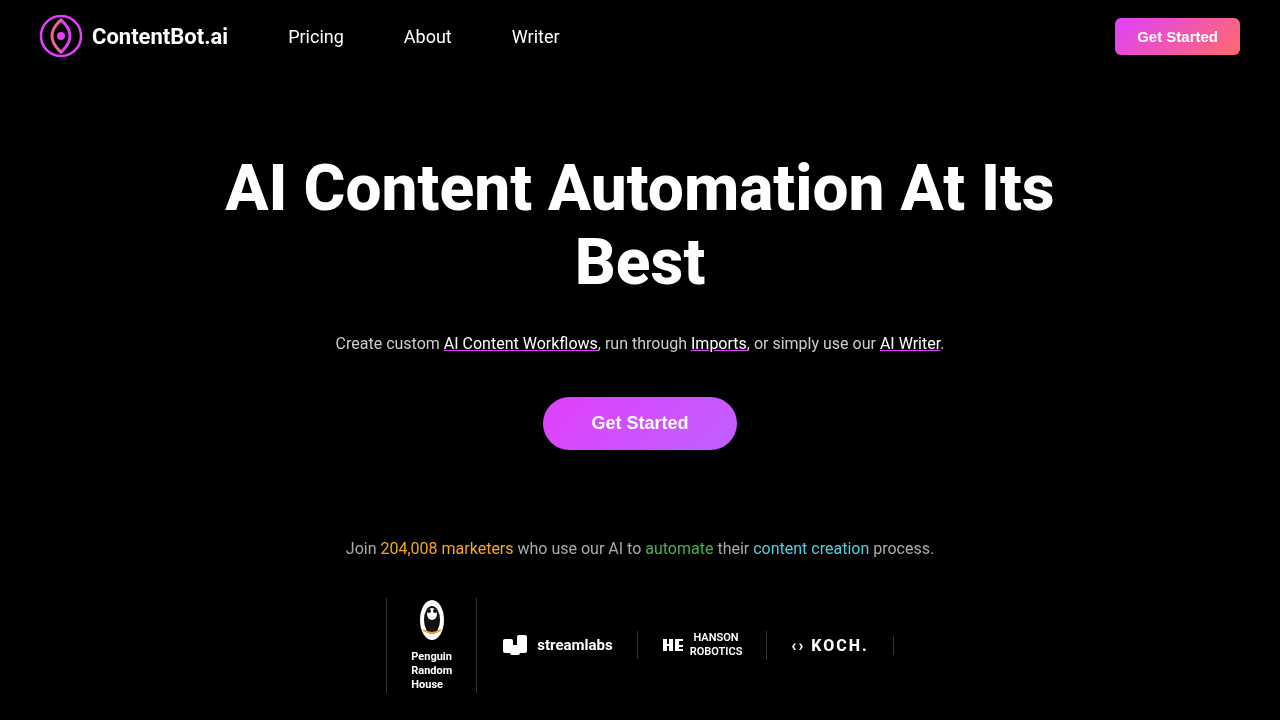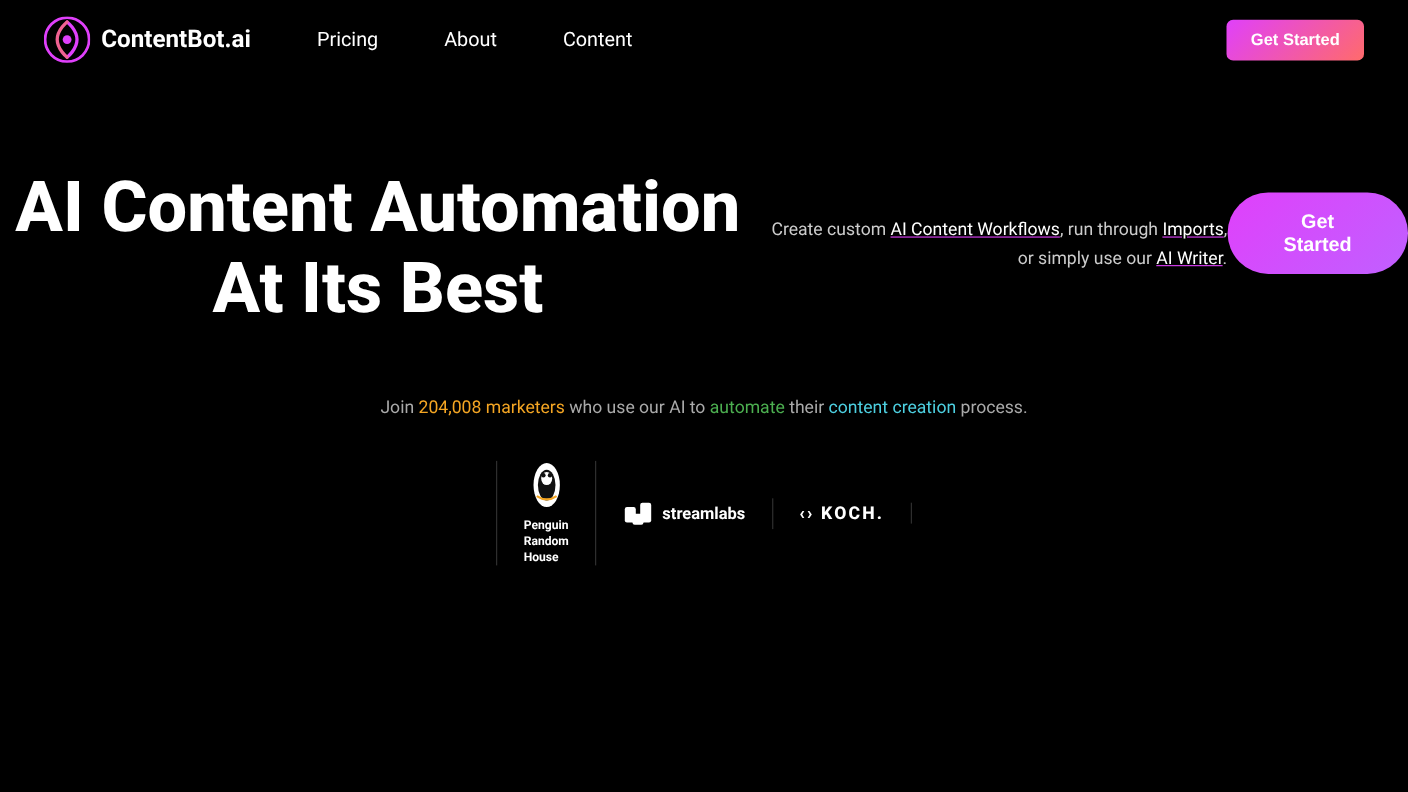--- a/index.html
+++ b/index.html
@@ -87,21 +87,21 @@
       padding: 10px 22px;
       border-radius: 6px;
       font-size: 15px;
       font-weight: 600;
       cursor: pointer;
     }
 
     
     .hero {
       display: flex;
-      flex-direction: row;
+      flex-direction: column;
       align-items: center;
       text-align: center;
       padding-top: 80px;
     }
 
     .hero-title {
       font-size: 64px;
       font-weight: 800;
       color: #ffffff;
       line-height: 1.15;
@@ -194,21 +194,21 @@
         <path d="M21 5 C21 5, 30 12, 30 21 C30 30, 21 37, 21 37" stroke="#e040fb" stroke-width="3" fill="none" stroke-linecap="round"></path>
         <path d="M21 5 C21 5, 12 12, 12 21 C12 30, 21 37, 21 37" stroke="#f06292" stroke-width="3" fill="none" stroke-linecap="round"></path>
         <circle cx="21" cy="21" r="4" fill="#e040fb"></circle>
       </svg>
       <span class="logo-text">ContentBot.ai</span>
     </div>
 
     <div class="nav-links">
       <a class="nav-link">Pricing</a>
       <a class="nav-link">About</a>
-      <a class="nav-link">Content</a>
+      <a class="nav-link">Writer</a>
     </div>
   </div>
 
   <div class="nav-right">
     <button class="btn-get-started-nav">Get Started</button>
   </div>
 </nav>
 
 <section class="hero">
   <h1 class="hero-title">AI Content Automation At Its Best</h1>
@@ -245,20 +245,32 @@
 
     <div class="logo-item" style="gap:8px;justify-content:space-between;">
       <svg width="28" height="28" viewBox="0 0 28 28" fill="none">
         <rect x="2" y="8" width="10" height="14" rx="2" fill="#ffffff"></rect>
         <rect x="16" y="4" width="10" height="18" rx="2" fill="#ffffff"></rect>
         <rect x="9" y="14" width="10" height="10" rx="2" fill="#ffffff"></rect>
       </svg>
       <span style="font-size:15px;font-weight:700;color:#fff;">streamlabs</span>
     </div>
 
+    <div class="logo-item" style="gap:6px;">
+      <svg width="22" height="22" viewBox="0 0 22 22" fill="none">
+        <rect x="1" y="5" width="4" height="12" fill="#ffffff"></rect>
+        <rect x="7" y="5" width="4" height="12" fill="#ffffff"></rect>
+        <rect x="1" y="10" width="10" height="2" fill="#ffffff"></rect>
+        <rect x="13" y="5" width="4" height="12" fill="#ffffff"></rect>
+        <rect x="13" y="5" width="8" height="2" fill="#ffffff"></rect>
+        <rect x="13" y="11" width="8" height="2" fill="#ffffff"></rect>
+        <rect x="13" y="15" width="8" height="2" fill="#ffffff"></rect>
+      </svg>
+      <span style="font-size:11px;font-weight:600;color:#fff;line-height:1.3;">HANSON<br>ROBOTICS</span>
+    </div>
 
 
     <div class="logo-item">
       <span style="font-size:16px;font-weight:800;color:#fff;letter-spacing:2px;">‹› KOCH.</span>
     </div>
 
   </div>
 </div>
 
 </body></html>

